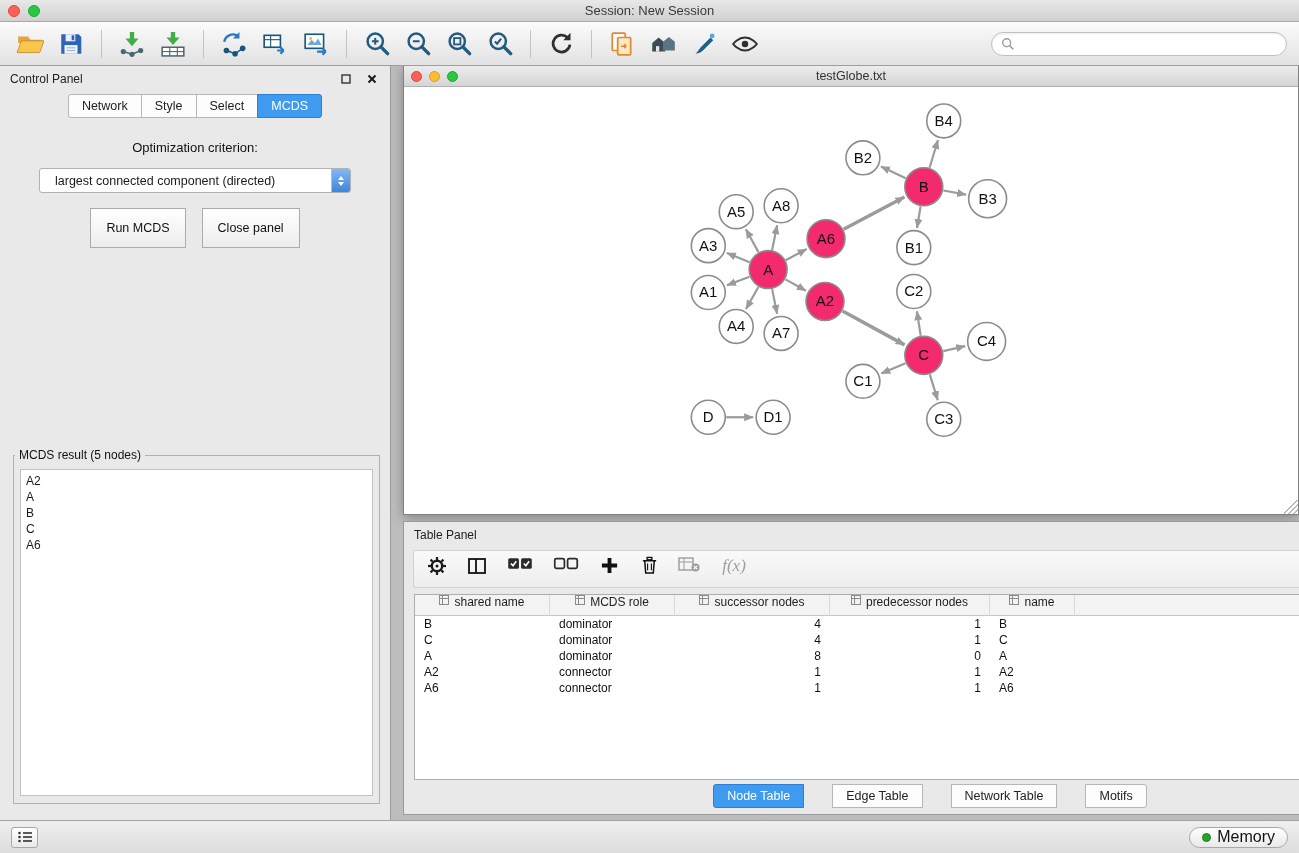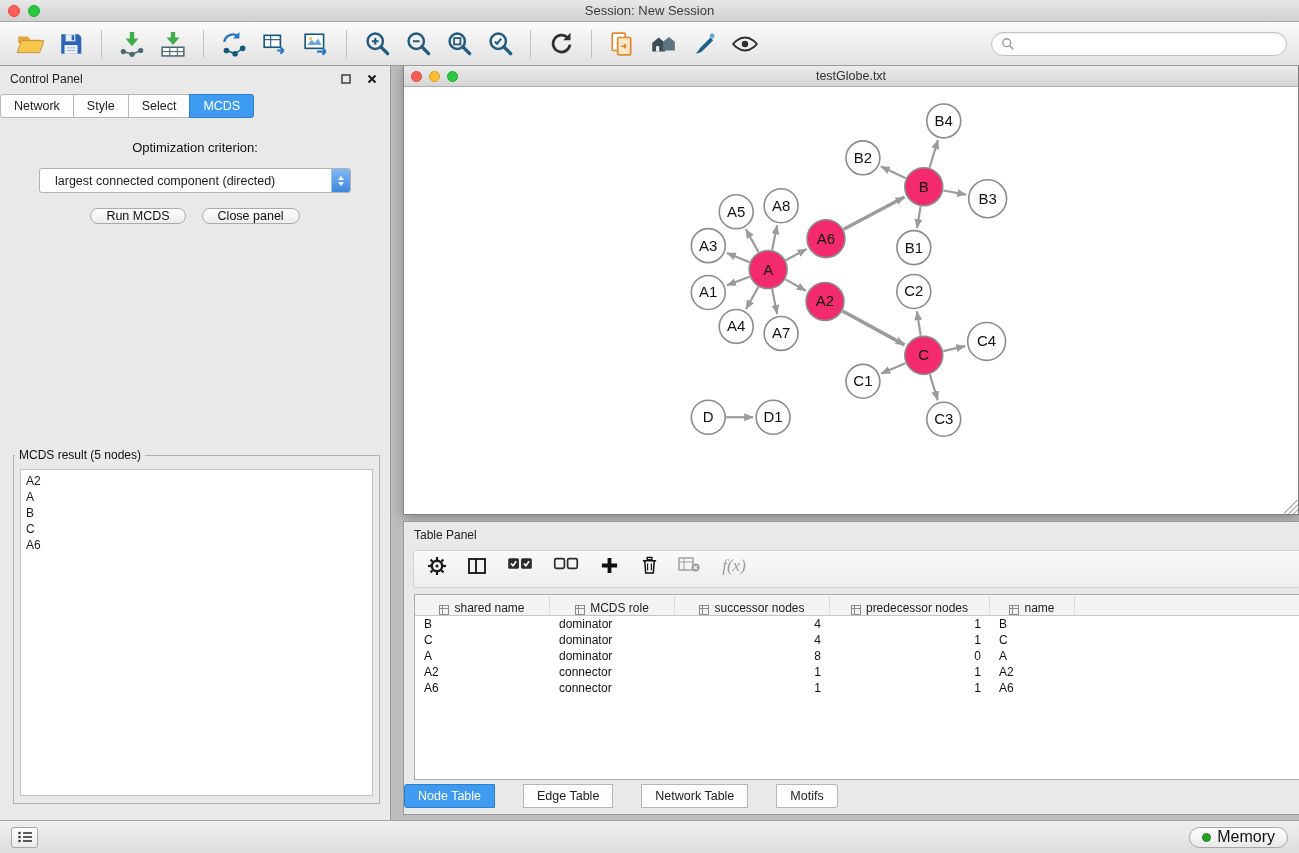--- a/index.html
+++ b/index.html
@@ -20,38 +20,38 @@
 .tsep{width:1px;height:28px;background:#c2c2c2;margin:0 7px;flex:0 0 auto;}
 .searchbox{margin-left:auto;width:296px;height:24px;border:1px solid #c0c0c0;border-radius:12px;background:#fff;display:flex;align-items:center;padding:0 9px;gap:6px;box-shadow:inset 0 1px 2px rgba(0,0,0,.08);}
 .searchbox input{border:none;outline:none;flex:1;font-size:12px;background:transparent;font-family:"Liberation Sans",sans-serif;}
 
 
 .panel-head{height:26px;display:flex;align-items:center;padding:0 10px;font-size:12px;color:#222;}
 .panel-head .spacer{flex:1;}
 .winbtn{width:16px;height:16px;margin-left:10px;display:flex;align-items:center;justify-content:center;}
 
 
-.tabbar{display:flex;justify-content:flex-start;border-radius:8px;}
+.tabbar{display:flex;justify-content:center;border-radius:8px;}
 .tab{padding:4px 13px;font-size:12.5px;background:#fdfdfd;border:1px solid #b6b6b6;margin-left:-1px;color:#222;white-space:nowrap;}
 .tab:first-child{margin-left:0;border-radius:3px 0 0 3px;}
 .tab:last-child{border-radius:0 3px 3px 0;}
 .tab.active{background:#3e9bf0;border-color:#2e7fd2;color:#fff;}
 
 
 .control-panel{position:absolute;left:0;top:66px;width:391px;bottom:33px;background:#e9e9e9;border-right:1px solid #9a9a9a;}
 .cp-tabs{margin-top:2px;}
 .cp-content{text-align:center;margin-top:22px;}
 .opt-label{font-size:13px;color:#111;}
 .combo{margin:13px auto 0;width:312px;height:25px;background:#fff;border:1px solid #b2b2b2;border-radius:3px;display:flex;align-items:center;overflow:hidden;}
 .combo-value{flex:1;font-size:12.5px;text-align:left;padding-left:15px;white-space:nowrap;overflow:hidden;}
 .combo-step{width:19px;align-self:stretch;background:linear-gradient(#82b9f5,#3e86dd);border-left:1px solid #9cc3ef;display:flex;flex-direction:column;align-items:center;justify-content:center;gap:2px;}
 .arr-up{width:0;height:0;border-left:3.5px solid transparent;border-right:3.5px solid transparent;border-bottom:4px solid #fff;}
 .arr-dn{width:0;height:0;border-left:3.5px solid transparent;border-right:3.5px solid transparent;border-top:4px solid #fff;}
 .btn-row{margin-top:15px;display:flex;justify-content:center;gap:16px;}
-.pushbtn{padding:0 15px;font-size:12.5px;background:linear-gradient(#ffffff,#ececec);border:1px solid #ababab;border-radius:8px;color:#111;}
+.pushbtn{padding:12px 15px;font-size:12.5px;background:linear-gradient(#ffffff,#ececec);border:1px solid #ababab;border-radius:0;color:#111;}
 .result-fieldset{position:absolute;left:13px;right:10px;top:389px;bottom:16px;border:1px solid #b1b1b1;background:#e9e9e9;}
 .result-legend{position:absolute;top:-8px;left:1px;background:#e9e9e9;padding:0 4px;font-size:12px;color:#111;}
 .result-list{position:absolute;left:6px;right:6px;top:13px;bottom:7px;background:#fff;border:1px solid #c2c2c2;overflow:auto;text-align:left;font-size:12px;padding:3px 5px;}
 .result-item{line-height:16px;}
 
 
 .net-window{position:absolute;left:403px;top:65px;width:896px;height:450px;background:#fff;border:1px solid #808080;box-shadow:0 3px 12px rgba(0,0,0,.3);}
 .net-titlebar{height:21px;background:linear-gradient(#ececec,#d5d5d5);border-bottom:1px solid #b0b0b0;display:flex;align-items:center;position:relative;}
 .net-titlebar .tl{width:11px;height:11px;margin-left:7px;}
 .net-title{position:absolute;left:0;right:0;text-align:center;font-size:12.5px;color:#333;pointer-events:none;}
@@ -59,21 +59,21 @@
 .netsvg{width:100%;height:100%;display:block;}
 .grip{position:absolute;right:0;bottom:0;width:14px;height:14px;background:linear-gradient(135deg,transparent 0 45%,#b9b9b9 45% 52%,transparent 52% 62%,#b9b9b9 62% 69%,transparent 69% 79%,#b9b9b9 79% 86%,transparent 86%);}
 
 
 .table-panel{position:absolute;left:403px;top:521px;width:1054px;height:294px;background:#e9e9e9;border:1px solid #9a9a9a;}
 .tp-toolbar{margin:2px 9px 0;height:38px;display:flex;align-items:center;gap:14px;padding:0 10px;background:linear-gradient(#fafafa,#ededed);border:1px solid #d2d2d2;border-radius:2px;}
 .tp-tool{display:flex;align-items:flex-start;justify-content:center;width:26px;height:26px;}
 .fx{font-family:"Liberation Serif",serif;font-style:italic;font-size:17px;color:#9e9e9e;}
 .tp-table{position:absolute;left:10px;right:10px;top:72px;bottom:34px;background:#fff;border:1px solid #adadad;overflow:hidden;}
 .tgrid{display:grid;grid-template-columns:135px 125px 155px 160px 85px auto;}
-.th{font-size:12px;background:#f3f3f3;border-right:1px solid #dcdcdc;border-bottom:1px solid #c6c6c6;display:flex;align-items:flex-end;justify-content:center;gap:5px;height:21px;color:#222;overflow:hidden;white-space:nowrap;}
+.th{font-size:12px;background:#f3f3f3;border-right:1px solid #dcdcdc;border-bottom:1px solid #c6c6c6;display:flex;align-items:flex-start;justify-content:center;gap:5px;height:21px;color:#222;overflow:hidden;white-space:nowrap;}
 .colicon{flex:0 0 auto;width:10px;height:10px;}
 .tr{height:16px;}
 .td{font-size:12px;line-height:16px;padding:0 9px;white-space:nowrap;overflow:hidden;color:#111;}
 .td.right{text-align:right;}
 .tp-tabs{position:absolute;bottom:6px;left:0;right:0;gap:29px;}
 
 
 .statusbar{position:absolute;left:0;right:0;bottom:0;height:33px;background:linear-gradient(#efefef,#dddddd);border-top:1px solid #a2a2a2;display:flex;align-items:center;padding:0 11px;z-index:5;}
 .mini-btn{width:27px;height:21px;border:1px solid #a8a8a8;border-radius:3px;background:linear-gradient(#fff,#e9e9e9);display:flex;align-items:center;justify-content:center;}
 .memory-btn{margin-left:auto;height:21px;border:1px solid #a8a8a8;border-radius:11px;background:linear-gradient(#fff,#e9e9e9);display:flex;align-items:center;gap:6px;padding:0 12px;font-size:16px;color:#111;}

